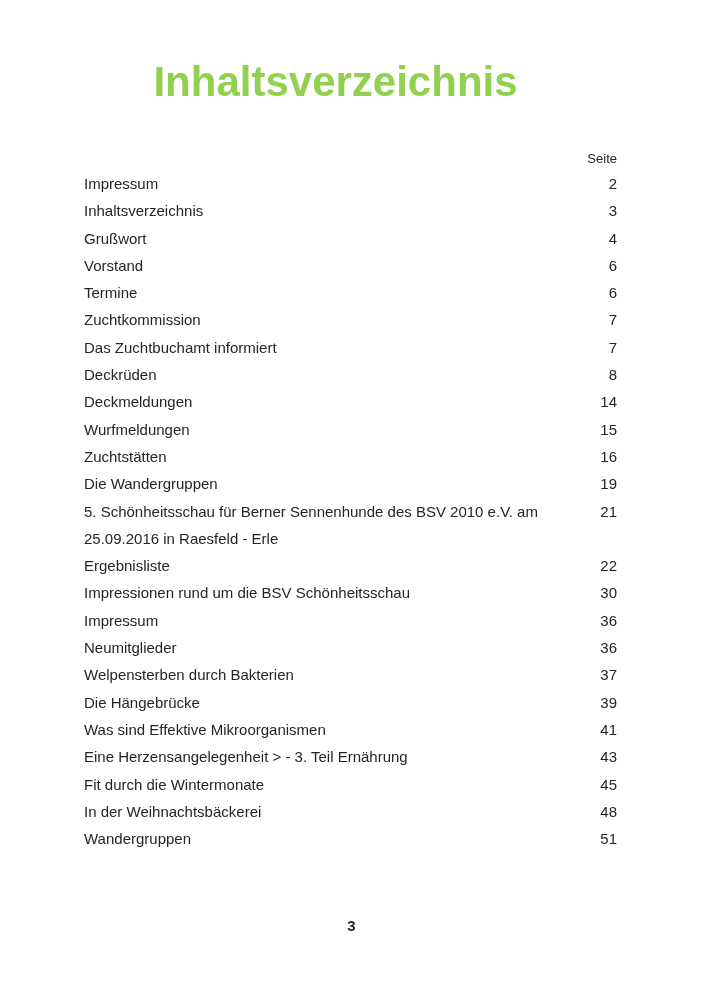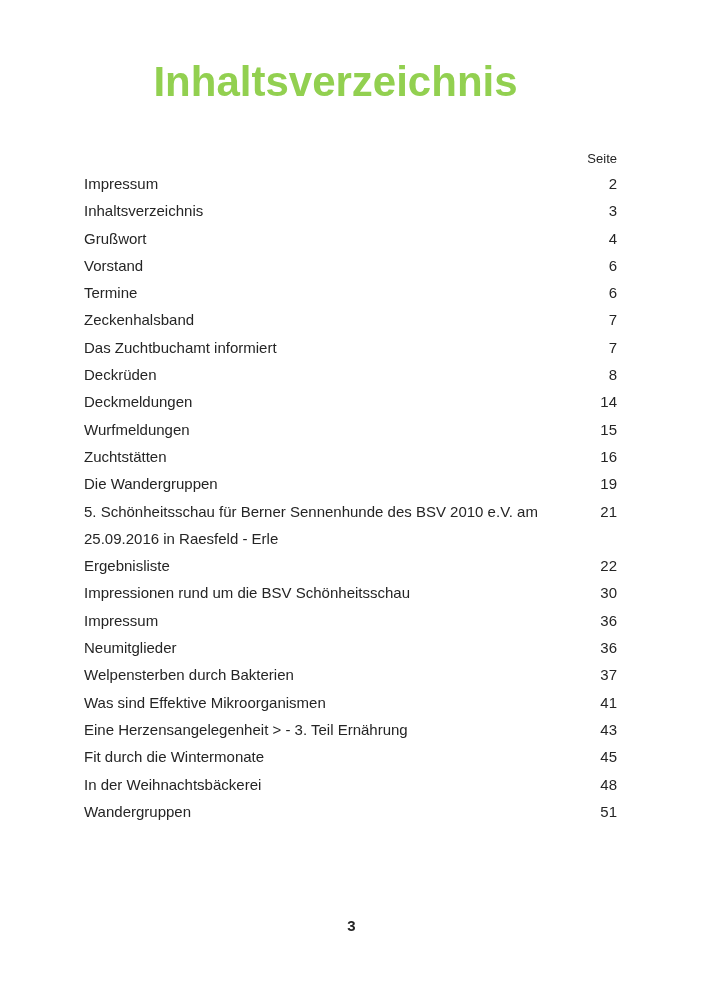--- a/index.html
+++ b/index.html
@@ -111,21 +111,21 @@
   <div class="toc-row">
     <div class="toc-label-cell">
       <div class="toc-label">Termine</div>
 
     </div>
     <div class="toc-page">6</div>
   </div>
 
   <div class="toc-row">
     <div class="toc-label-cell">
-      <div class="toc-label">Zeckenhalsband</div>
+      <div class="toc-label">Zuchtkommission</div>
 
     </div>
     <div class="toc-page">7</div>
   </div>
 
   <div class="toc-row">
     <div class="toc-label-cell">
       <div class="toc-label">Das Zuchtbuchamt informiert</div>
 
     </div>
@@ -213,20 +213,27 @@
   </div>
 
   <div class="toc-row">
     <div class="toc-label-cell">
       <div class="toc-label">Welpensterben durch Bakterien</div>
 
     </div>
     <div class="toc-page">37</div>
   </div>
 
+  <div class="toc-row">
+    <div class="toc-label-cell">
+      <div class="toc-label">Die Hängebrücke</div>
+
+    </div>
+    <div class="toc-page">39</div>
+  </div>
 
 
   <div class="toc-row">
     <div class="toc-label-cell">
       <div class="toc-label">Was sind Effektive Mikroorganismen</div>
 
     </div>
     <div class="toc-page">41</div>
   </div>
 

